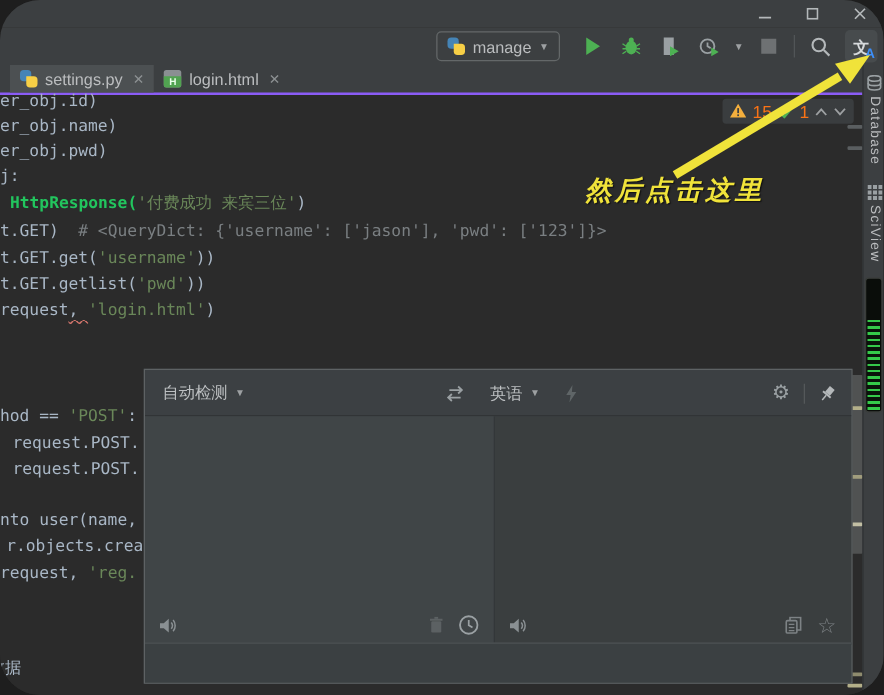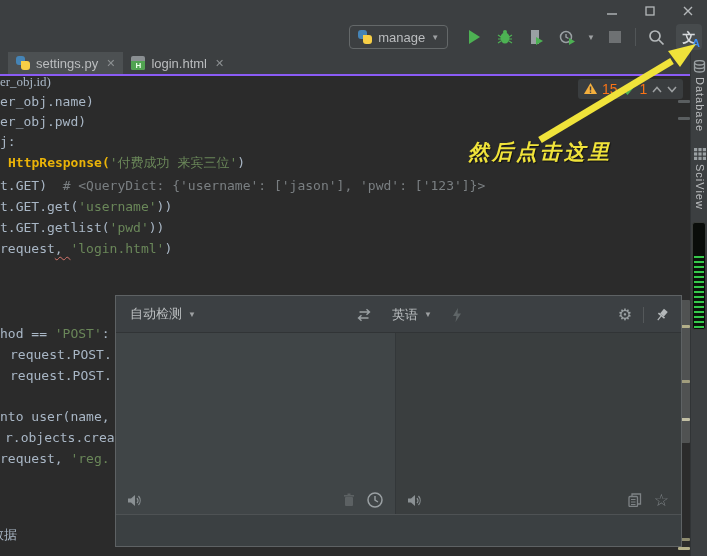--- a/index.html
+++ b/index.html
@@ -1,20 +1,20 @@
 <!DOCTYPE html>
 <html><head>
 <meta charset="utf-8">
 <style>
   * { margin:0; padding:0; box-sizing:border-box; }
   html,body { background:#1e1e1e; }
   body { font-family:"Liberation Sans","DejaVu Sans",sans-serif; }
   #app {
     position:relative; width:707px; height:556px; overflow:hidden;
-    background:#2b2b2b; user-select:none;
+    background:#2b2b2b; user-select:none;border-radius:32px;
   }
   
   .titlebar { position:absolute; left:0; top:0; width:707px; height:22px; background:#3c3f41; }
   .win-controls { position:absolute; right:0; top:0; height:22px; display:flex; }
   .win-btn { width:38px; height:22px; display:flex; align-items:center; justify-content:center; color:#b4b8ba; }
   .toolbar { position:absolute; left:0; top:22px; width:707px; height:30px; background:#3c3f41; display:flex; align-items:center; justify-content:flex-end; gap:9px; padding-right:5px; }
   .run-combo { display:flex; align-items:center; gap:6px; border:1px solid #646869; border-radius:4px; height:24px; padding:0 8px; margin-right:6px; color:#bbbdbf; font-size:13px; }
   .tbtn { width:22px; height:22px; display:flex; align-items:center; justify-content:center; }
   .tb-sep { width:1px; height:18px; background:#515557; }
   .play-tri { width:0; height:0; border-left:11px solid #4db153; border-top:7px solid transparent; border-bottom:7px solid transparent; }
@@ -30,21 +30,21 @@
   .tab-close { color:#8c9092; font-size:11px; margin-left:2px; }
   .py-ic { position:relative; width:14px; height:14px; }
   .py-ic .b1 { position:absolute; left:0; top:0; width:9px; height:9px; background:#4584b6; border-radius:3px 3px 0 3px; }
   .py-ic .b2 { position:absolute; right:0; bottom:0; width:9px; height:9px; background:#f7cf46; border-radius:0 3px 3px 3px; }
   .html-ic { position:relative; width:14px; height:14px; background:#8a8f92; border-radius:2px; }
   .html-ic .band { position:absolute; left:0; bottom:0; width:14px; height:9px; background:#51a351; border-radius:0 0 2px 2px; color:#eaffea; font-size:8px; font-weight:bold; text-align:center; line-height:9px; }
   
   .editor { position:absolute; left:0; top:76px; width:690px; height:480px; background:#2b2b2b; }
   .code-line { position:absolute; white-space:pre; font-family:"DejaVu Sans Mono","Liberation Mono",monospace; font-size:13px; line-height:16px; }
   .tok-code { color:#a9b7c6; }
-  .tok-func { color:#eab308; font-weight:600; }
+  .tok-func { color:#22c55e; font-weight:600; }
   .tok-str  { color:#6a8759; }
   .tok-comment { color:#7a7f82; }
   .tok-wavy { color:#a9b7c6; text-decoration:underline wavy #d5756c 1px; text-underline-offset:3px; }
   
   .inspections { position:absolute; left:578px; top:79px; height:20px; display:flex; align-items:center; gap:5px; padding:0 6px; background:rgba(60,63,65,.9); border-radius:3px; font-size:14px; color:#f97316; }
   
   .scroll-strip { position:absolute; left:678px; top:76px; width:12px; height:480px; }
   .sb-mark { position:absolute; left:0; width:12px; border-radius:1px; }
   
   .tool-stripe { position:absolute; left:690px; top:52px; width:17px; height:504px; background:#3c3f41; border-left:1px solid #313436; }
@@ -162,21 +162,21 @@
       <span class="html-ic">
           <span class="band">H</span>
         </span>
       <span>login.html</span>
       <span class="tab-close">✕</span>
     </div>
   </div>
 
   <div class="editor">
     <div>
-        <div class="code-line" style="left: 0px; top: -2px; font-family: Liberation Serif, serif;"><span class="tok-code">er_obj.id)</span></div>
+        <div class="code-line" style="left: 0px; top: -2px;"><span class="tok-code">er_obj.id)</span></div>
         <div class="code-line" style="left: 0px; top: 18px;"><span class="tok-code">er_obj.name)</span></div>
         <div class="code-line" style="left: 0px; top: 38px;"><span class="tok-code">er_obj.pwd)</span></div>
         <div class="code-line" style="left: 0px; top: 58px;"><span class="tok-code">j:</span></div>
         <div class="code-line" style="left: 8px; top: 79px;"><span class="tok-func">HttpResponse(</span><span class="tok-str">'付费成功 来宾三位'</span><span class="tok-code">)</span></div>
         <div class="code-line" style="left: 0px; top: 102px;"><span class="tok-code">t.GET)  </span><span class="tok-comment"># &lt;QueryDict: {'username': ['jason'], 'pwd': ['123']}&gt;</span></div>
         <div class="code-line" style="left: 0px; top: 123px;"><span class="tok-code">t.GET.get(</span><span class="tok-str">'username'</span><span class="tok-code">))</span></div>
         <div class="code-line" style="left: 0px; top: 144px;"><span class="tok-code">t.GET.getlist(</span><span class="tok-str">'pwd'</span><span class="tok-code">))</span></div>
         <div class="code-line" style="left: 0px; top: 165px;"><span class="tok-code">request</span><span class="tok-wavy">, </span><span class="tok-str">'login.html'</span><span class="tok-code">)</span></div>
         <div class="code-line" style="left: 0px; top: 250px;"><span class="tok-code">hod == </span><span class="tok-str">'POST'</span><span class="tok-code">:</span></div>
         <div class="code-line" style="left: 10px; top: 271px;"><span class="tok-code">request.POST.</span></div>

